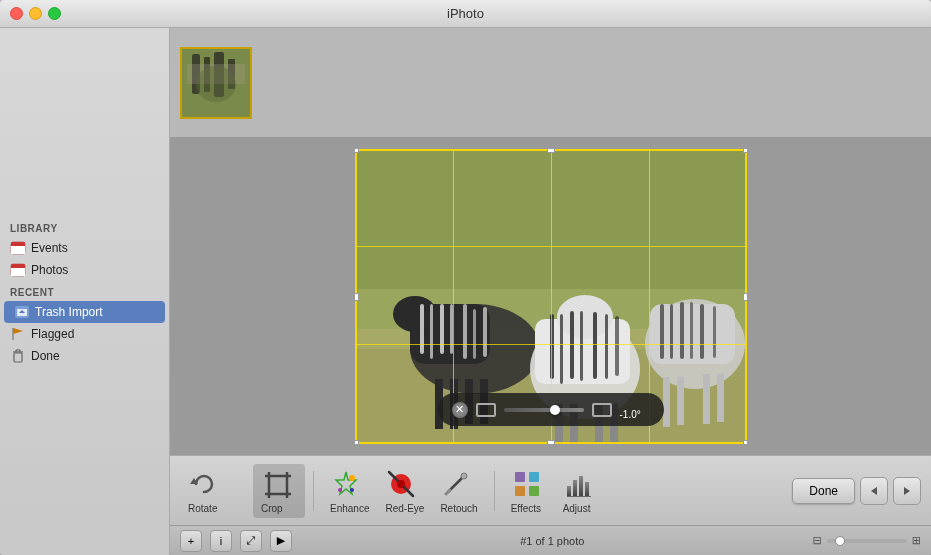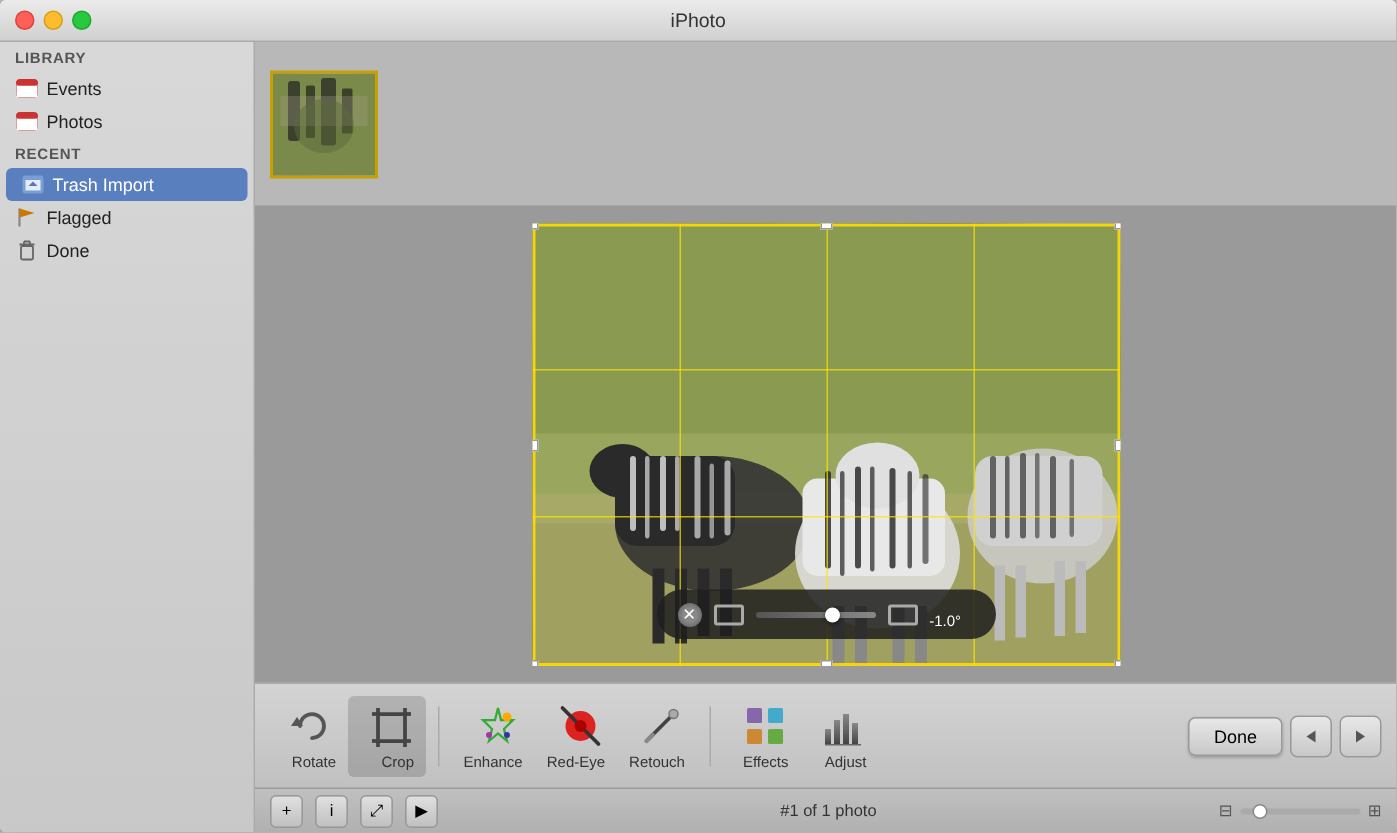--- a/index.html
+++ b/index.html
@@ -64,20 +64,21 @@
     }
 
     
     .sidebar {
       width: 170px;
       background: linear-gradient(to bottom, #d8d8d8, #c8c8c8);
       border-right: 1px solid #aaa;
       display: flex;
       flex-direction: column;
       flex-shrink: 0;
+      justify-content: center;
     }
     .sidebar-section-label {
       color: #555;
       font-size: 10px;
       font-weight: 700;
       padding: 6px 10px 3px;
       text-transform: uppercase;
       letter-spacing: 0.5px;
     }
     .sidebar-item {
@@ -301,30 +302,31 @@
       border-top: 1px solid #aaa;
       display: flex;
       align-items: center;
       padding: 0 10px;
       gap: 0;
       flex-shrink: 0;
     }
     .tool-btn {
       display: flex;
       flex-direction: column;
-      align-items: flex-end;
+      align-items: flex-start;
       justify-content: center;
       padding: 4px 8px;
       cursor: pointer;
       border-radius: 4px;
       gap: 3px;
       min-width: 52px;
     }
     .tool-btn.active {
       background: rgba(0,0,0,0.15);
+      margin-left: 21px;
     }
     .tool-icon {
       width: 32px;
       height: 32px;
       display: flex;
       align-items: center;
       justify-content: center;
     }
     .tool-label {
       font-size: 10px;

